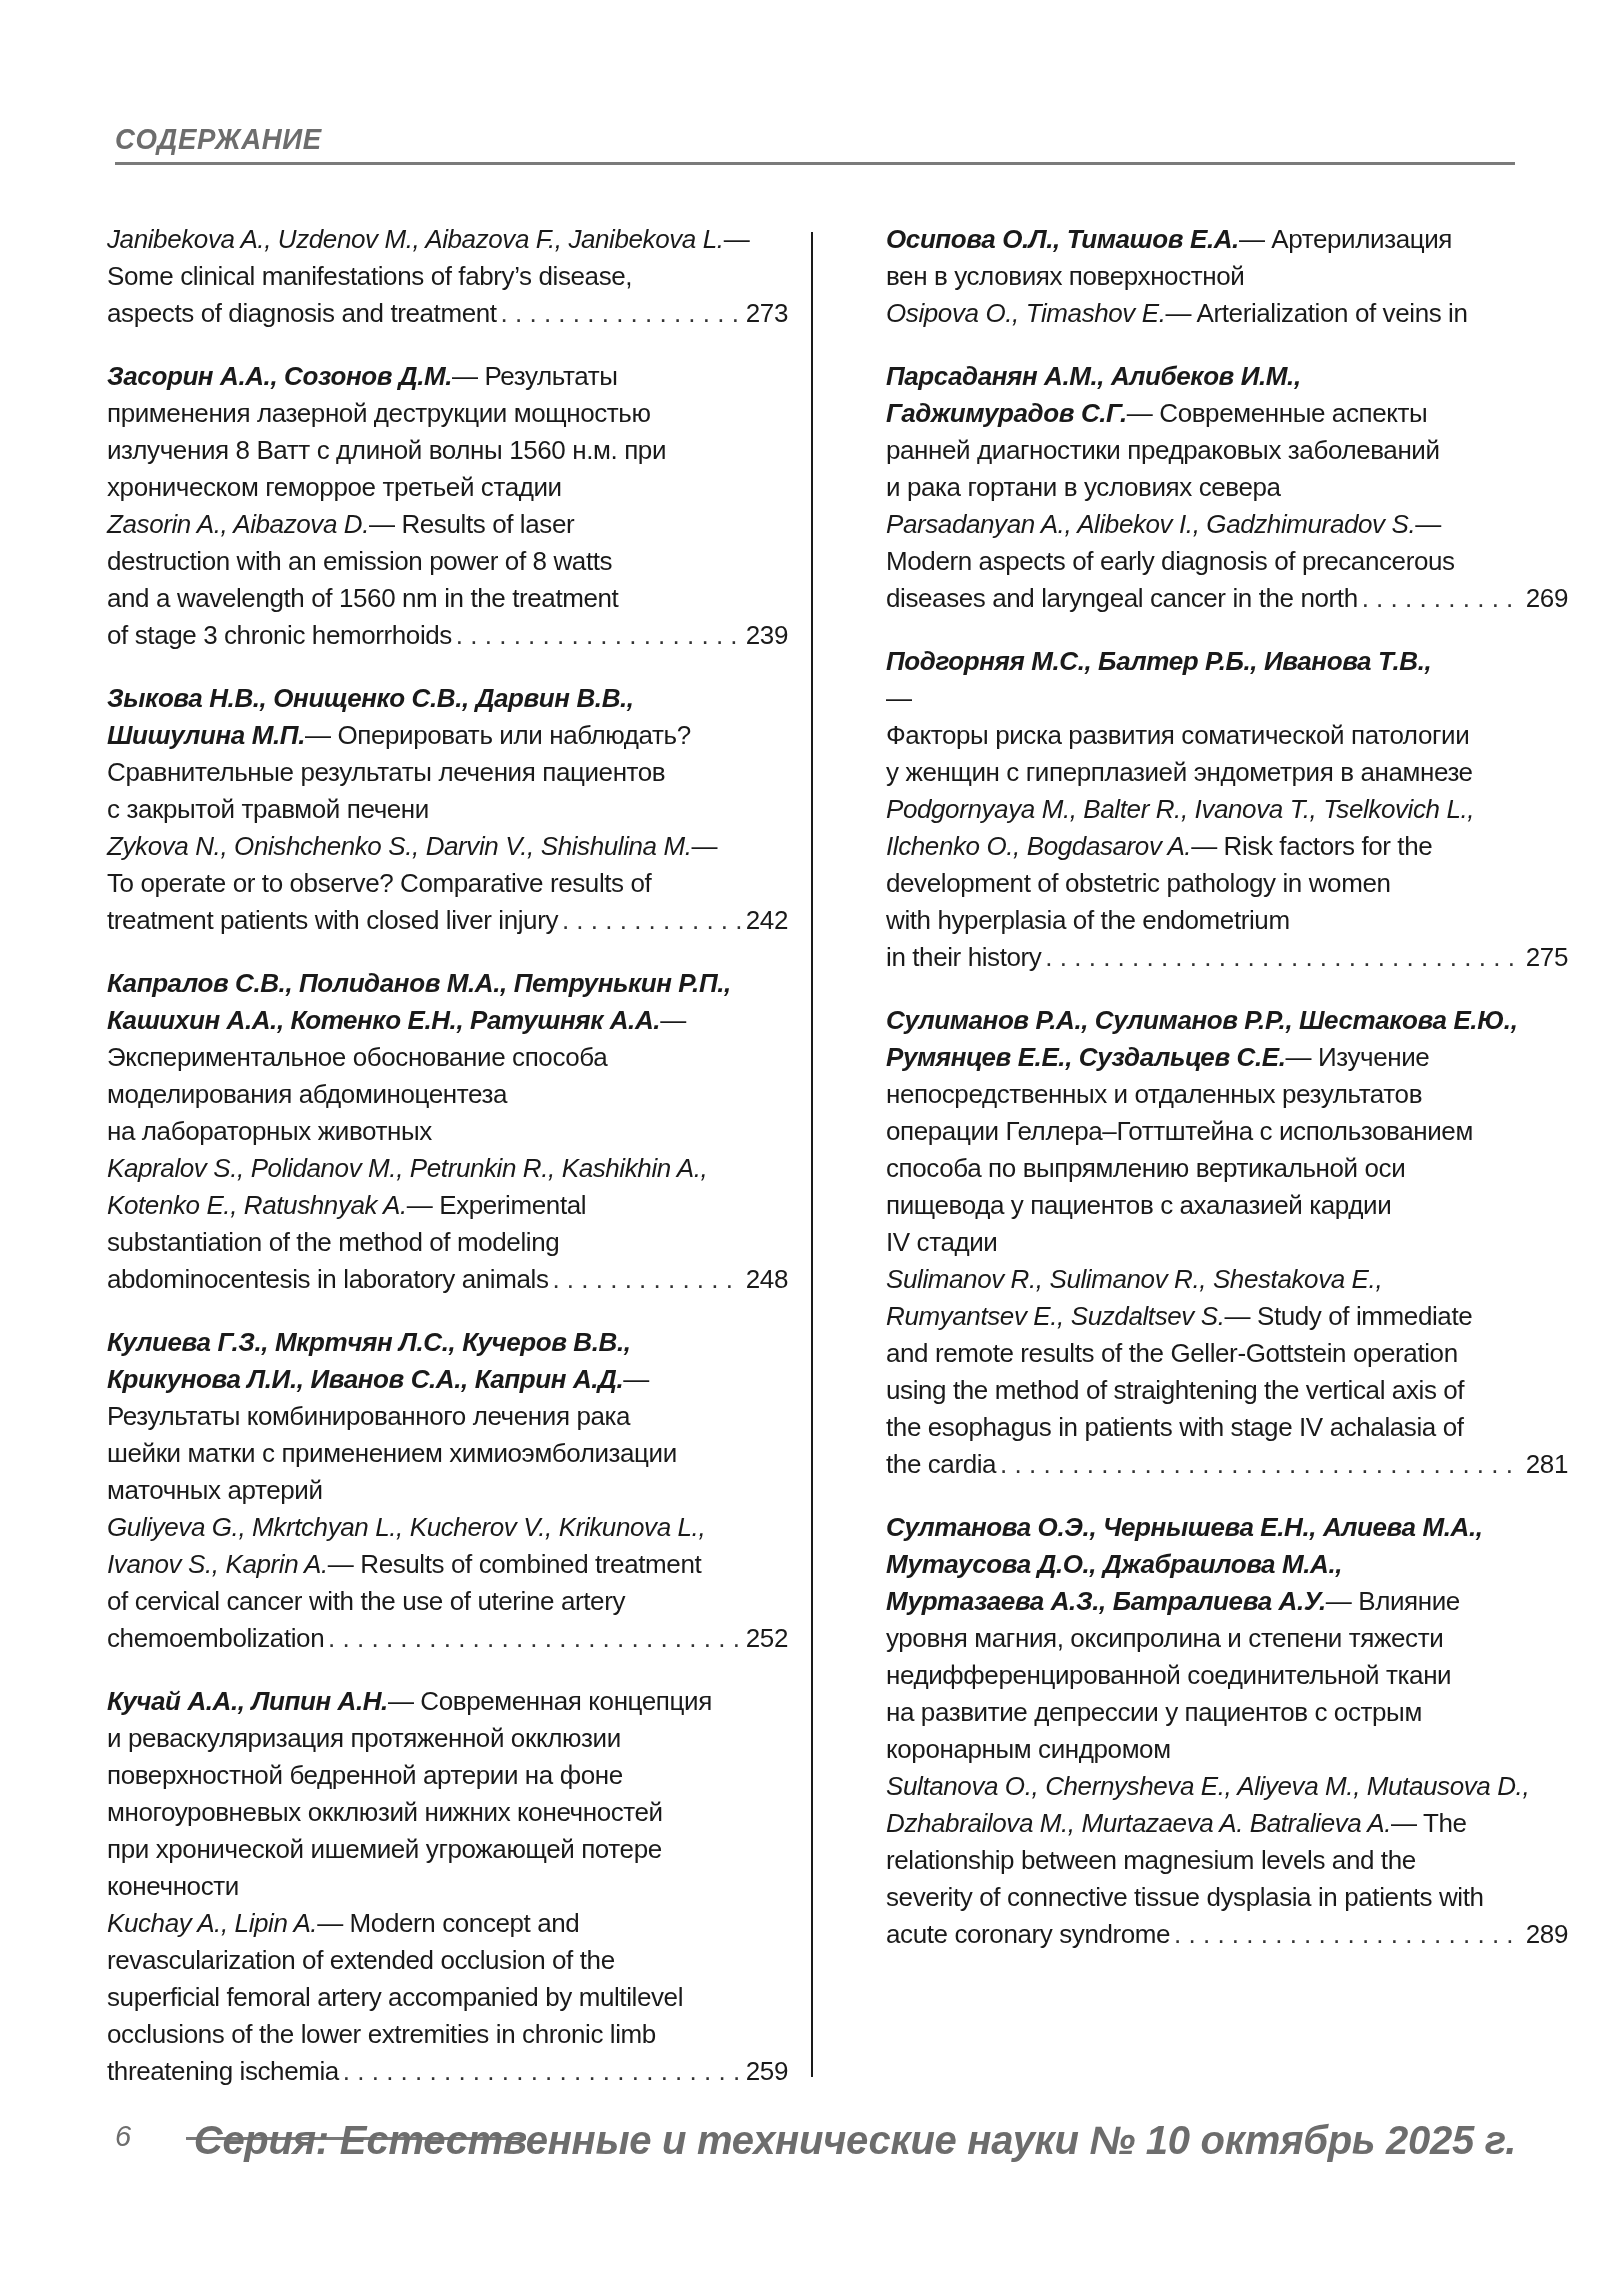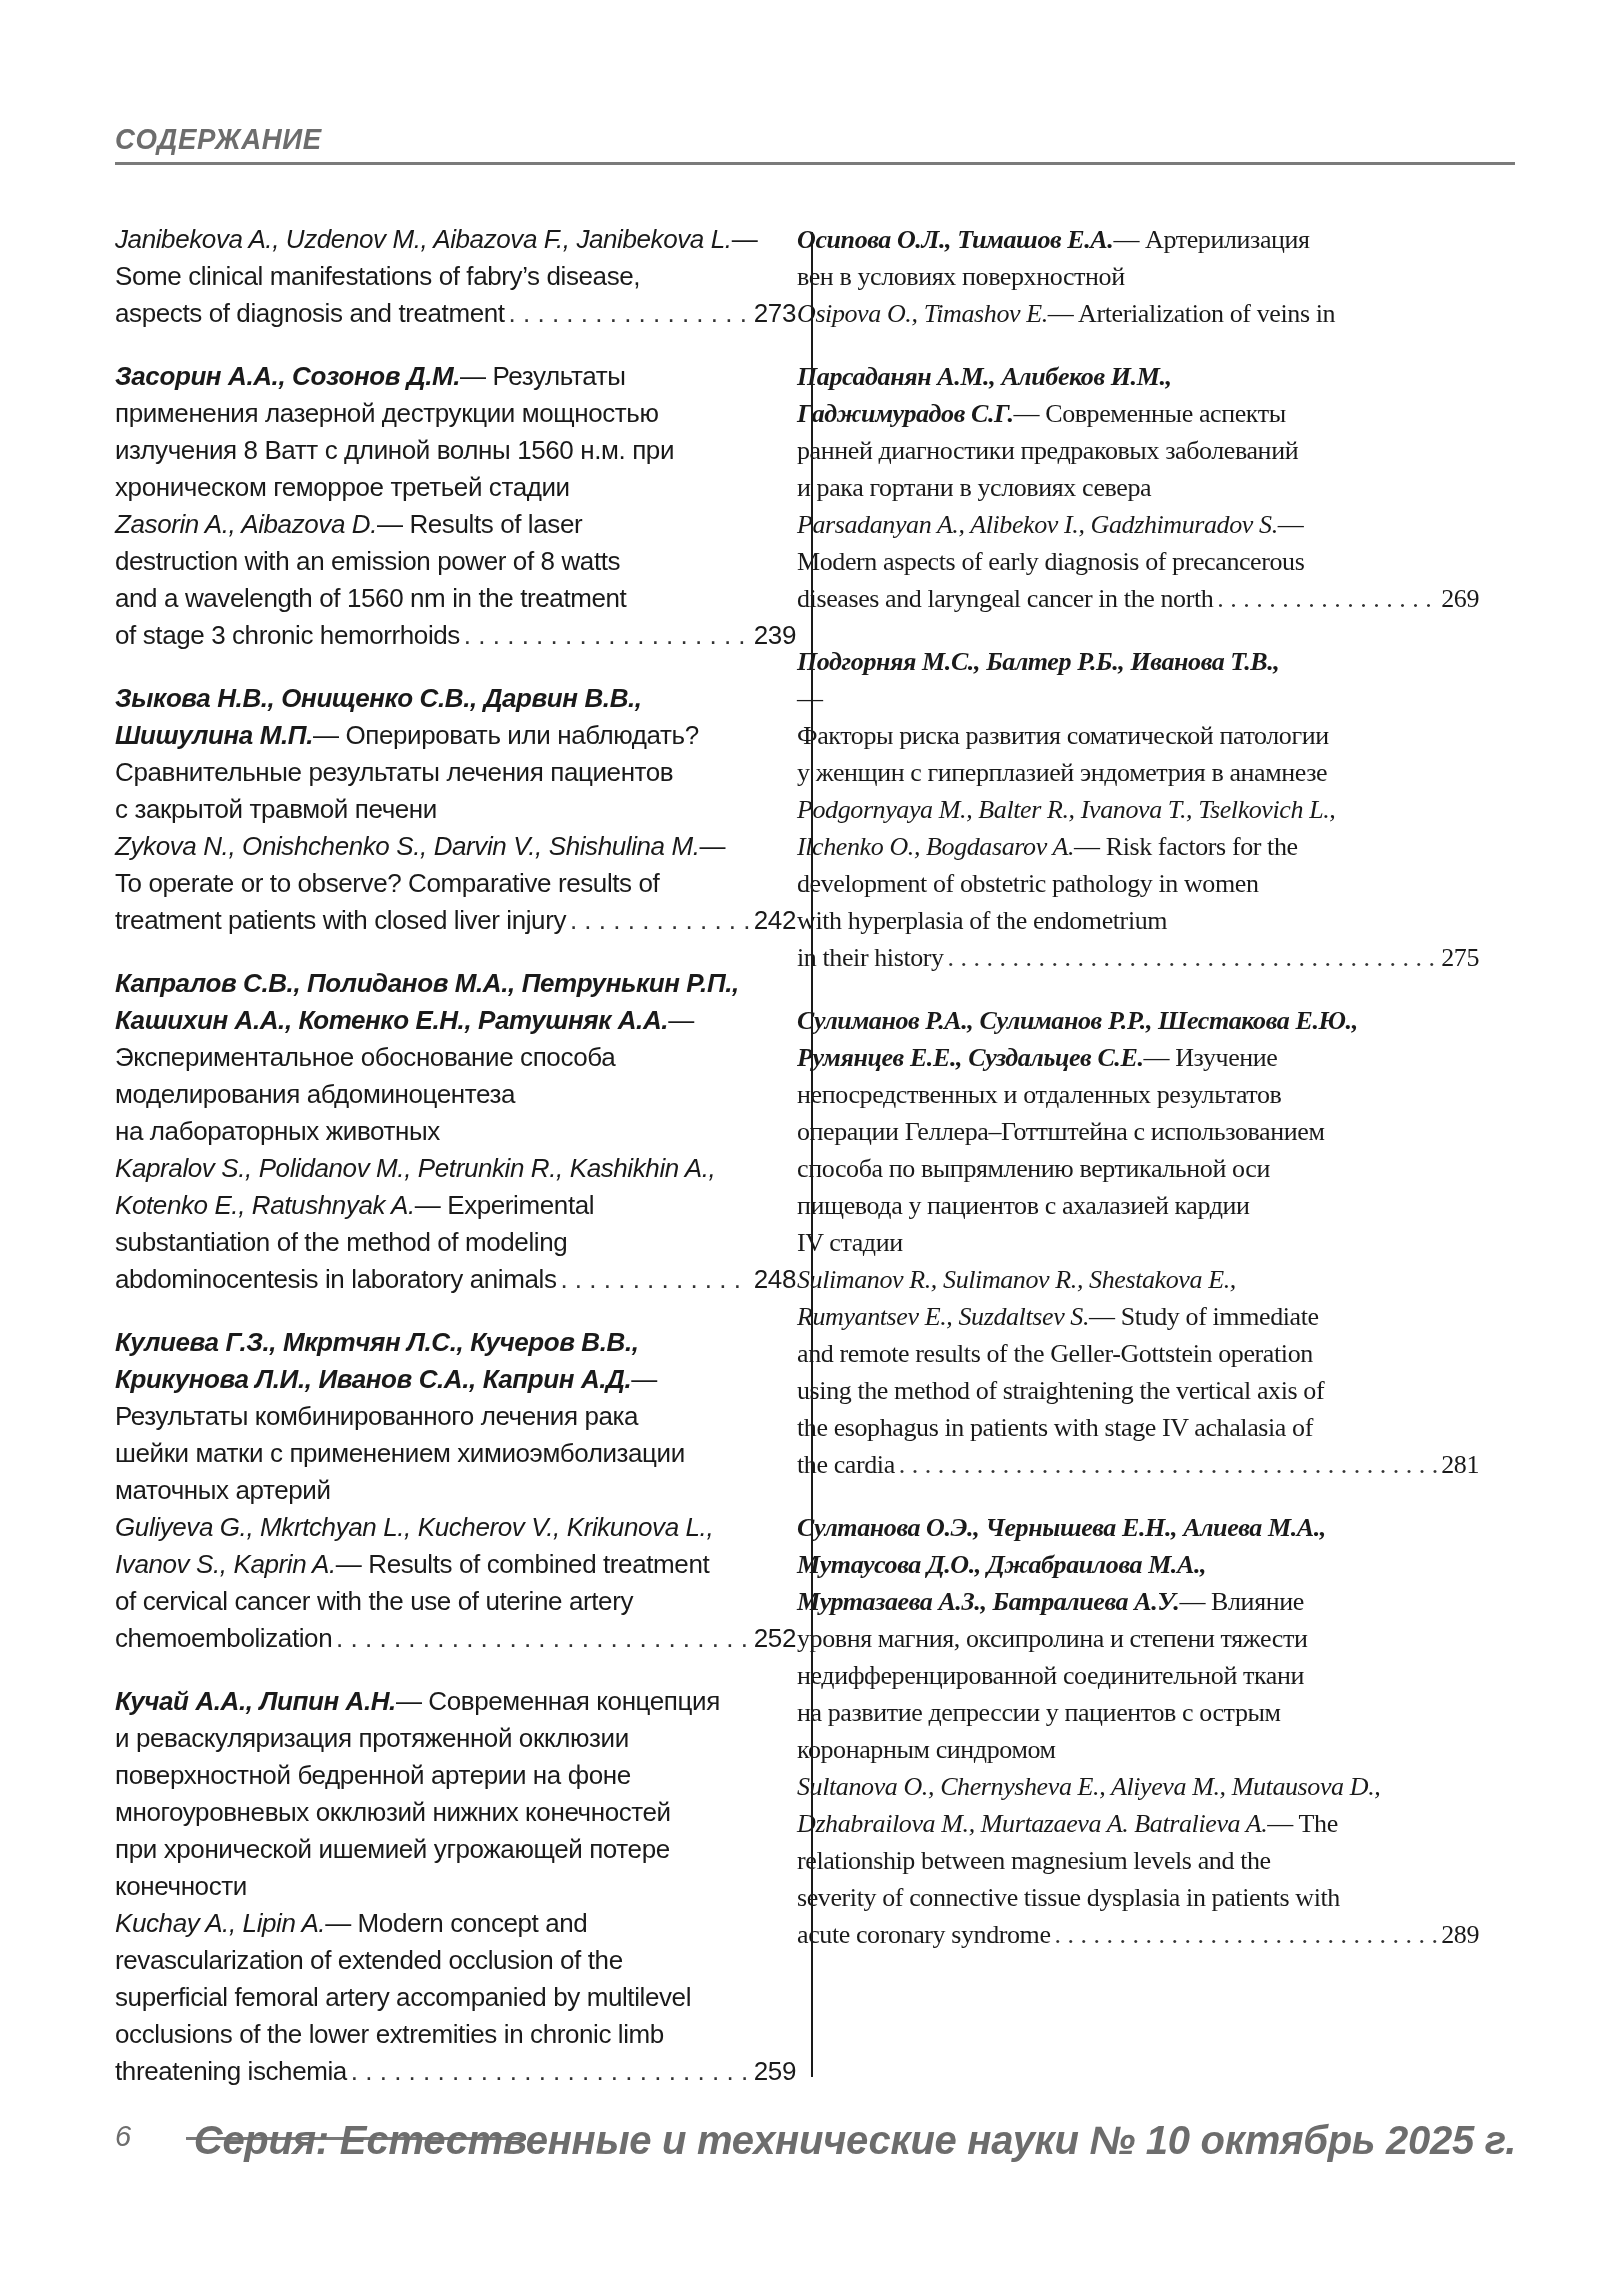--- a/index.html
+++ b/index.html
@@ -3,22 +3,22 @@
 <meta charset="utf-8">
 <style>
   html, body { margin: 0; padding: 0; background: #ffffff; }
   body { width: 1623px; height: 2295px; position: relative; overflow: hidden;
          font-family: "Liberation Sans", sans-serif; color: #1a1a1a; }
   .header-title { position: absolute; left: 115px; top: 122px;
          font-size: 30px; font-style: italic; font-weight: bold; color: #6d6d6d;
          letter-spacing: 0.7px; font-family: "Liberation Sans Narrow", "Liberation Sans", sans-serif; transform: scaleX(0.92); transform-origin: left; }
   .header-rule { position: absolute; left: 115px; top: 162px; width: 1400px; height: 3.3px; background: #7a7a7a; }
   .col { position: absolute; top: 221px; width: 681px; font-size: 26px; line-height: 37px; }
-  .col-left { left: 115px; }
-  .col-right { left: 797px; width: 682px; font-family: Liberation Serif, serif; }
+  .col-left { left: 107px; }
+  .col-right { left: 886px; width: 682px; }
   .divider { position: absolute; left: 811px; top: 232px; width: 2px; height: 1845px; background: #1a1a1a; }
   .entry { margin-bottom: 26px; }
   .line { display: flex; white-space: nowrap; letter-spacing: -0.4px; }
   .line .txt { flex: 0 0 auto; }
   .bi { font-weight: bold; font-style: italic; }
   .it { font-style: italic; }
   .leader { flex: 1 1 auto; overflow: hidden; white-space: nowrap; color: #333; margin: 0 3.9px; letter-spacing: 3.3px; }
   .leader::before { content: ". . . . . . . . . . . . . . . . . . . . . . . . . . . . . . . . . . . . . . . . . . . . . . . . . . . . . . . . . . . . . . . . . . . . . . . . . . . . . . . . . . . . . . . ."; letter-spacing: 0; }
   .page { flex: 0 0 auto; }
   .footer-num { position: absolute; left: 115px; top: 2120px; font-size: 29px; font-style: italic; color: #6d6d6d; }

